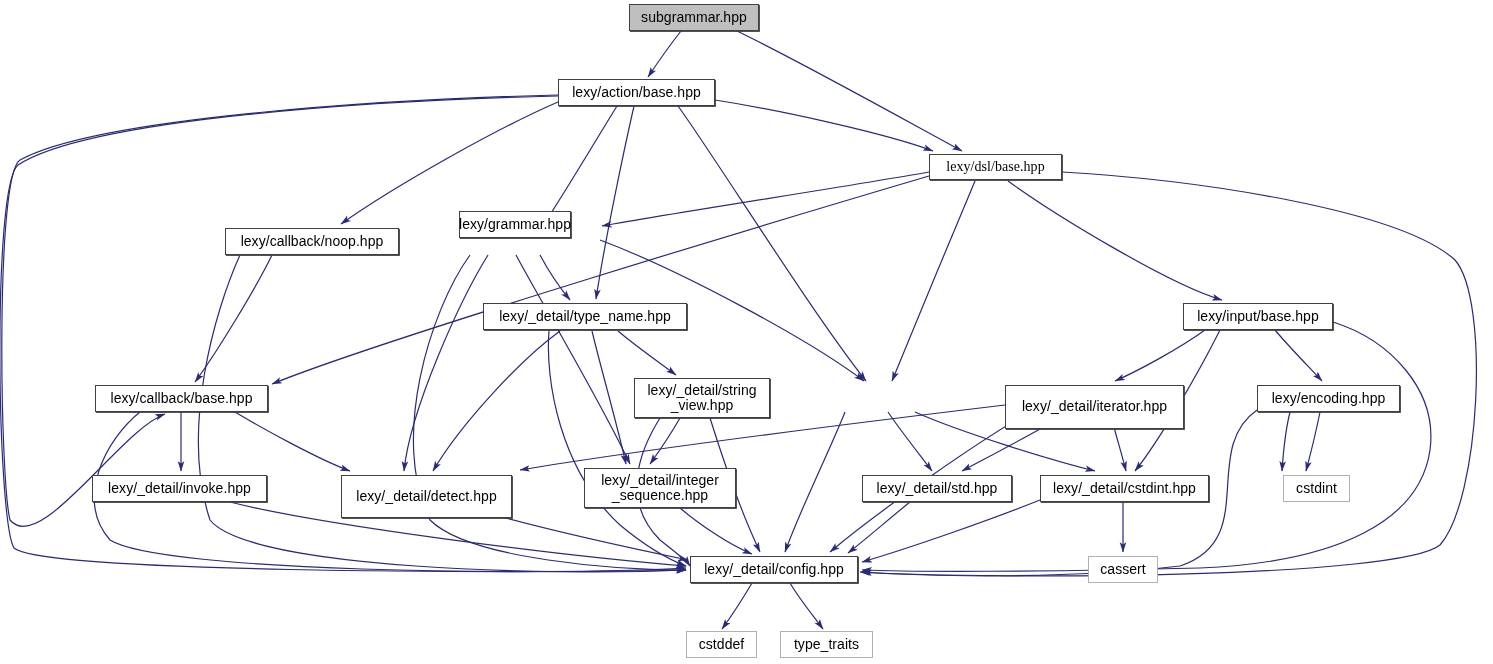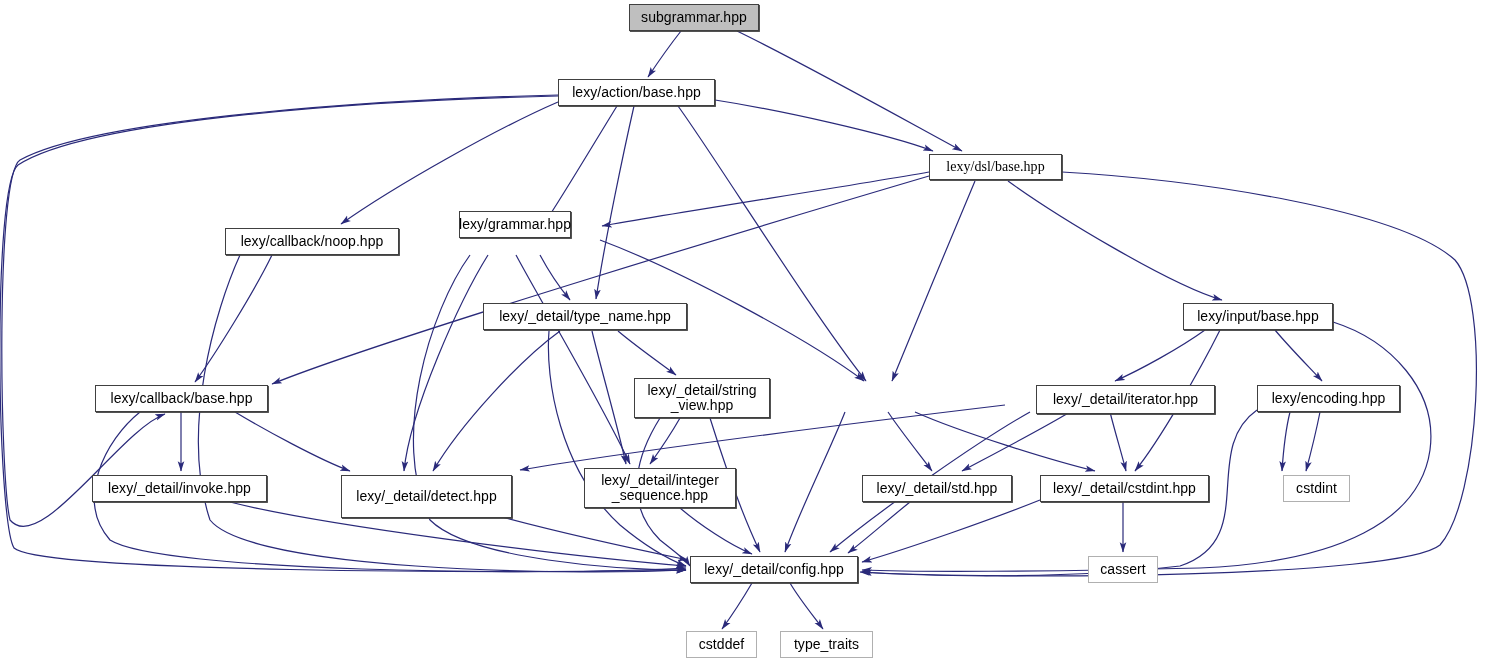--- a/index.html
+++ b/index.html
@@ -133,21 +133,21 @@
       <div class="node current" style="left: 629px; top: 4px; width: 130px; height: 27px;">subgrammar.hpp</div>
       <div class="node hdr" style="left: 558px; top: 79px; width: 157px; height: 27px;">lexy/action/base.hpp</div>
       <div class="node hdr" style="left: 929px; top: 154px; width: 133px; height: 26px; font-family: Liberation Serif, serif;">lexy/dsl/base.hpp</div>
       <div class="node hdr" style="left: 225px; top: 228px; width: 174px; height: 27px;">lexy/callback/noop.hpp</div>
       <div class="node hdr" style="left: 459px; top: 211px; width: 112px; height: 27px;">lexy/grammar.hpp</div>
       <div class="node hdr" style="left: 483px; top: 303px; width: 204px; height: 27px;">lexy/_detail/type_name.hpp</div>
       <div class="node hdr" style="left: 1183px; top: 303px; width: 150px; height: 27px;">lexy/input/base.hpp</div>
       <div class="node hdr" style="left: 95px; top: 385px; width: 173px; height: 27px;">lexy/callback/base.hpp</div>
       <div class="node hdr" style="left: 634px; top: 378px; width: 136px; height: 40px;">lexy/_detail/string
 _view.hpp</div>
-      <div class="node hdr" style="left: 1036px; top: 385px; width: 179px; height: 29px;">lexy/_detail/iterator.hpp</div>
+      <div class="node hdr" style="left: 1005px; top: 385px; width: 179px; height: 44px;">lexy/_detail/iterator.hpp</div>
       <div class="node hdr" style="left: 1257px; top: 385px; width: 143px; height: 27px;">lexy/encoding.hpp</div>
       <div class="node hdr" style="left: 92px; top: 475px; width: 175px; height: 27px; text-align: center;">lexy/_detail/invoke.hpp</div>
       <div class="node hdr" style="left: 341px; top: 475px; width: 171px; height: 43px;">lexy/_detail/detect.hpp</div>
       <div class="node hdr" style="left: 584px; top: 468px; width: 152px; height: 40px;">lexy/_detail/integer
 _sequence.hpp</div>
       <div class="node hdr" style="left: 862px; top: 475px; width: 150px; height: 27px;">lexy/_detail/std.hpp</div>
       <div class="node hdr" style="left: 1040px; top: 475px; width: 169px; height: 27px;">lexy/_detail/cstdint.hpp</div>
       <div class="node sys" style="left: 1283px; top: 475px; width: 67px; height: 27px;">cstdint</div>
       <div class="node hdr" style="left: 690px; top: 556px; width: 168px; height: 27px;">lexy/_detail/config.hpp</div>
       <div class="node sys" style="left: 1088px; top: 556px; width: 70px; height: 27px;">cassert</div>

